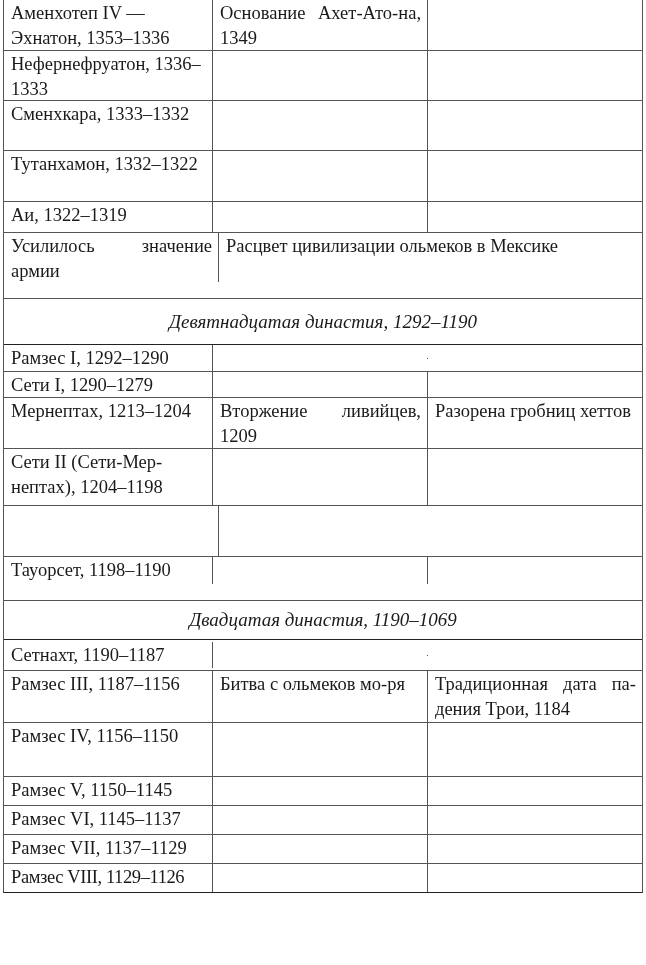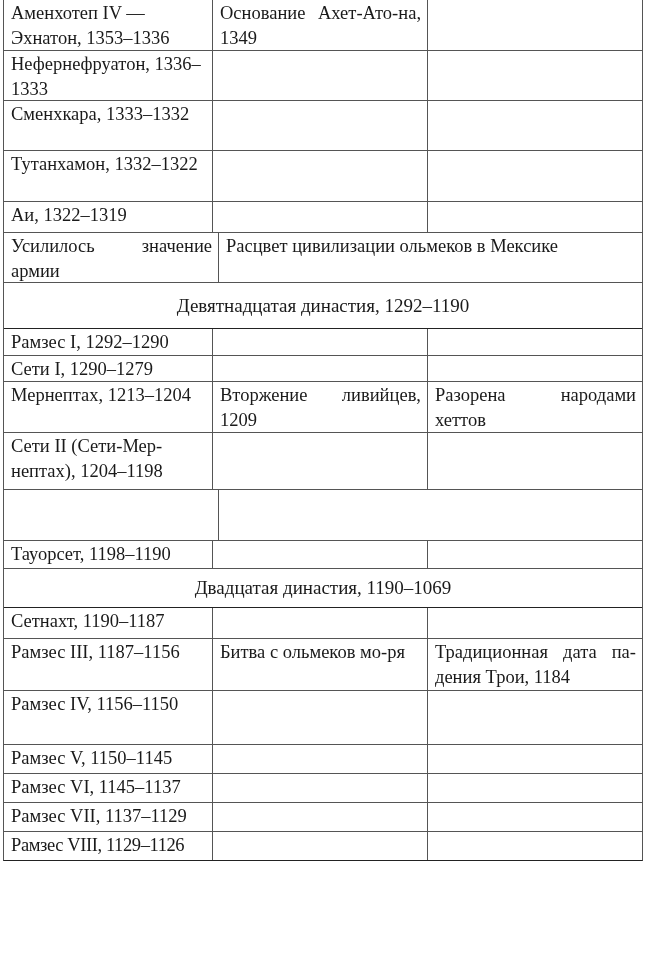--- a/index.html
+++ b/index.html
@@ -38,27 +38,29 @@
       line-height: 25px;
       overflow: hidden;
     }
     .c1 { width: 209px; border-right: 1.5px solid #555; font-family: Liberation Serif, serif; }
     .c2 { width: 215px; border-right: 1.5px solid #555; text-align: justify; text-align-last: left; }
     .c3 { flex: 1; text-align: justify; text-align-last: left; }
     .dynasty {
       border-top: 1.5px solid #555;
       border-bottom: 1px solid #222;
       text-align: center;
+      font-style: italic;
       font-size: 19px;
       display: flex;
       align-items: center;
       justify-content: center;
       box-sizing: border-box;
+      margin-top: 16px;
     }
-    .dynasty + .row { border-top: none; }
+    .dynasty + .row { border-top: none; align-items: center; }
   </style>
 </head>
 <body>
 
 <div class="table">
 
   <div class="row first" style="height:50px">
     <div class="cell c1">Аменхотеп IV — Эхнатон, 1353–1336</div>
     <div class="cell c2">Основание Ахет-Ато-на, 1349</div>
     <div class="cell c3"></div>
@@ -98,21 +100,21 @@
     <div class="cell c3"></div>
   </div>
   <div class="row" style="height:26px">
     <div class="cell c1">Сети I, 1290–1279</div>
     <div class="cell c2"></div>
     <div class="cell c3"></div>
   </div>
   <div class="row" style="height:51px">
     <div class="cell c1">Мернептах, 1213–1204</div>
     <div class="cell c2">Вторжение ливийцев, 1209</div>
-    <div class="cell c3">Разорена народами хеттов</div>
+    <div class="cell c3">Разорена гробниц хеттов</div>
   </div>
   <div class="row" style="height:57px">
     <div class="cell c1">Сети II (Сети-Мер-нептах), 1204–1198</div>
     <div class="cell c2"></div>
     <div class="cell c3"></div>
   </div>
   <div class="row" style="height:51px">
     <div class="cell c2"></div>
     <div class="cell c3"></div>
   </div>

